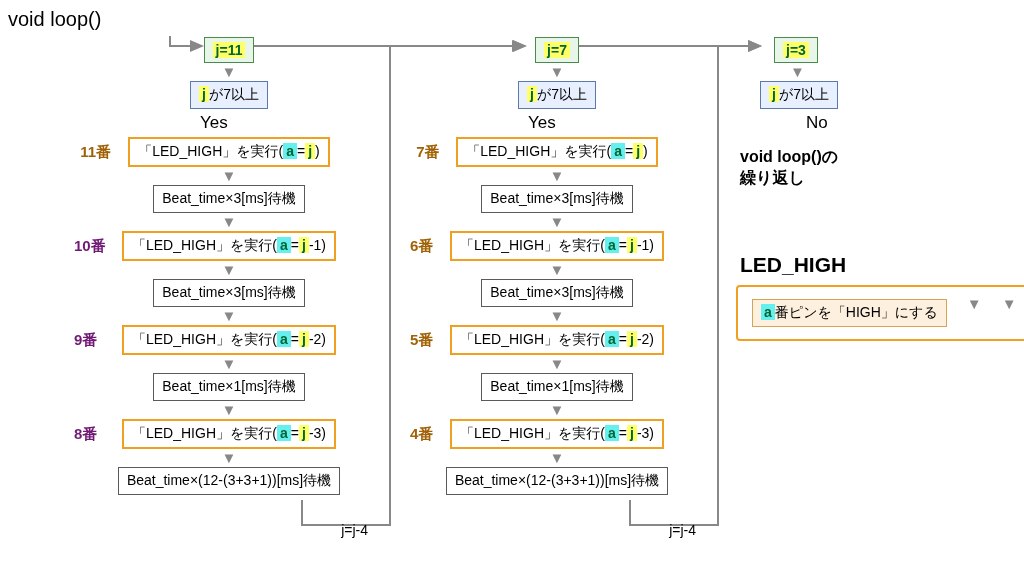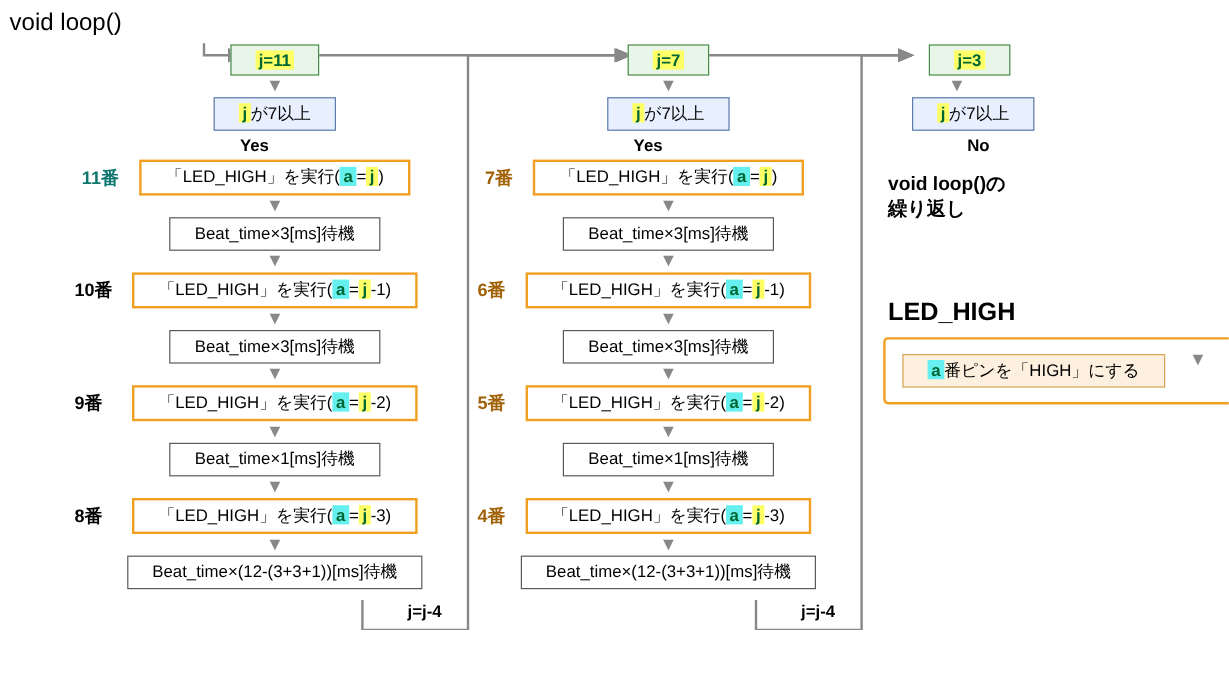--- a/index.html
+++ b/index.html
@@ -2,39 +2,39 @@
 <html><head>
 <meta charset="utf-8">
 <style>
 *{margin:0;padding:0;box-sizing:border-box}
 body{font-family:"Meiryo","MS PGothic",sans-serif;font-size:14px;background:#fff;padding:8px;width:1024px;position:relative}
 .title{font-weight:normal;font-size:20px;margin-bottom:6px}
 .cols{display:flex;gap:30px;align-items:flex-start;position:relative}
 .col{display:flex;flex-direction:column;align-items:center;gap:4px;position:relative}
 .col1,.col2{width:300px}
 .col3{width:280px;margin-top:0}
-.box{border:1px solid #5a5a5a;padding:4px 20px;white-space:nowrap;background:#fff;text-align:center;position:relative}
+.box{border:1px solid #5a5a5a;padding:4px 8px;white-space:nowrap;background:#fff;text-align:center;position:relative}
 .box-green{background:#e8f5e9;border:1.5px solid #4a8a4a}
 .box-blue{background:#e8f0ff;border:1px solid #5a7aaa}
 .box-orange{border:2px solid #f0a020}
 .box-peach{background:#fdf0de;border:1px solid #d4a554}
 .big-orange{border:2.5px solid #f0a020;border-radius:4px;padding:12px 14px;margin-top:30px}
 .var-j{font-weight:bold;color:#006633;background:#ffff66;padding:0 3px}
 .var-a{font-weight:bold;color:#006633;background:#66efef;padding:0 3px}
 .label{position:absolute;font-weight:bold;font-size:15px}
-.label-c1{left:-50px;color:#0f766e}
-.label-c1g{left:-50px;color:#000000}
+.label-c1{left:-50px;color:#a16207}
+.label-c1g{left:-50px;color:#701a75}
 .label-c2{left:-42px;color:#a16207}
 .label-c2o{left:-42px;color:#a16207}
 .arrow{color:#888;font-size:15px;line-height:10px}
-.side-label{font-size:14px;font-weight:bold}
+.side-label{font-size:17px;font-weight:normal}
 .no-label{align-self:flex-start;margin-left:70px}
 .note{align-self:flex-start;font-size:16px;font-weight:bold;margin:10px 0 0 4px}
 .subtitle{font-weight:bold;font-size:21px;align-self:flex-start;margin-left:4px}
-.jdec{align-self:flex-end;margin-right:10px;margin-top:6px;font-weight:bold}
+.jdec{align-self:flex-end;margin-right:10px;margin-top:23px;font-weight:normal}
 svg.conn{position:absolute;top:0;left:0;pointer-events:none}
 </style>
 </head>
 <body>
 
 <div class="title">void loop()</div>
 
 <svg class="conn" width="1024" height="564">
   <defs>
       <marker id="ah" markerWidth="8" markerHeight="8" refX="6" refY="3" orient="auto">

